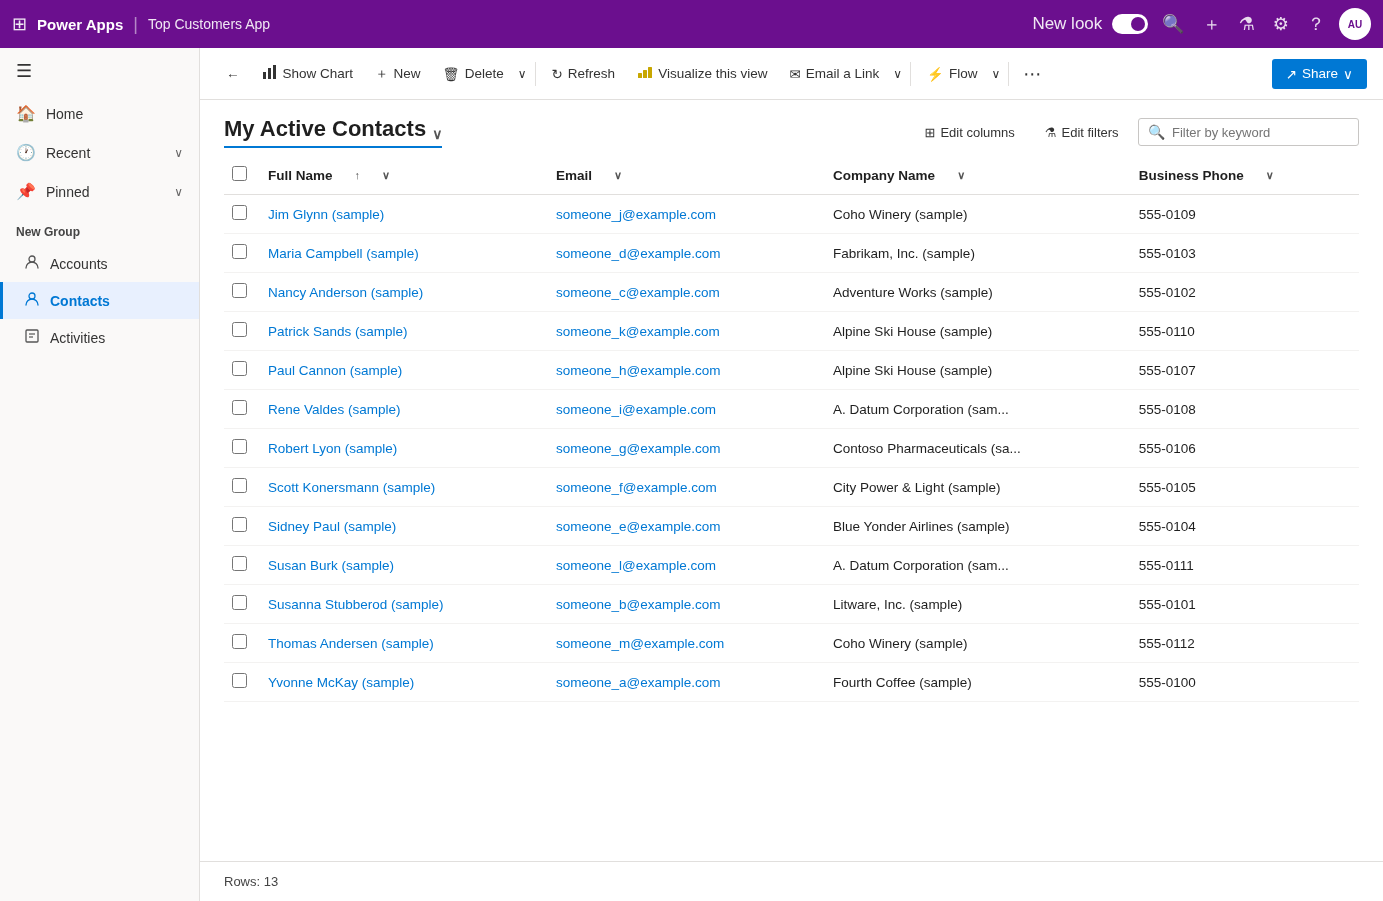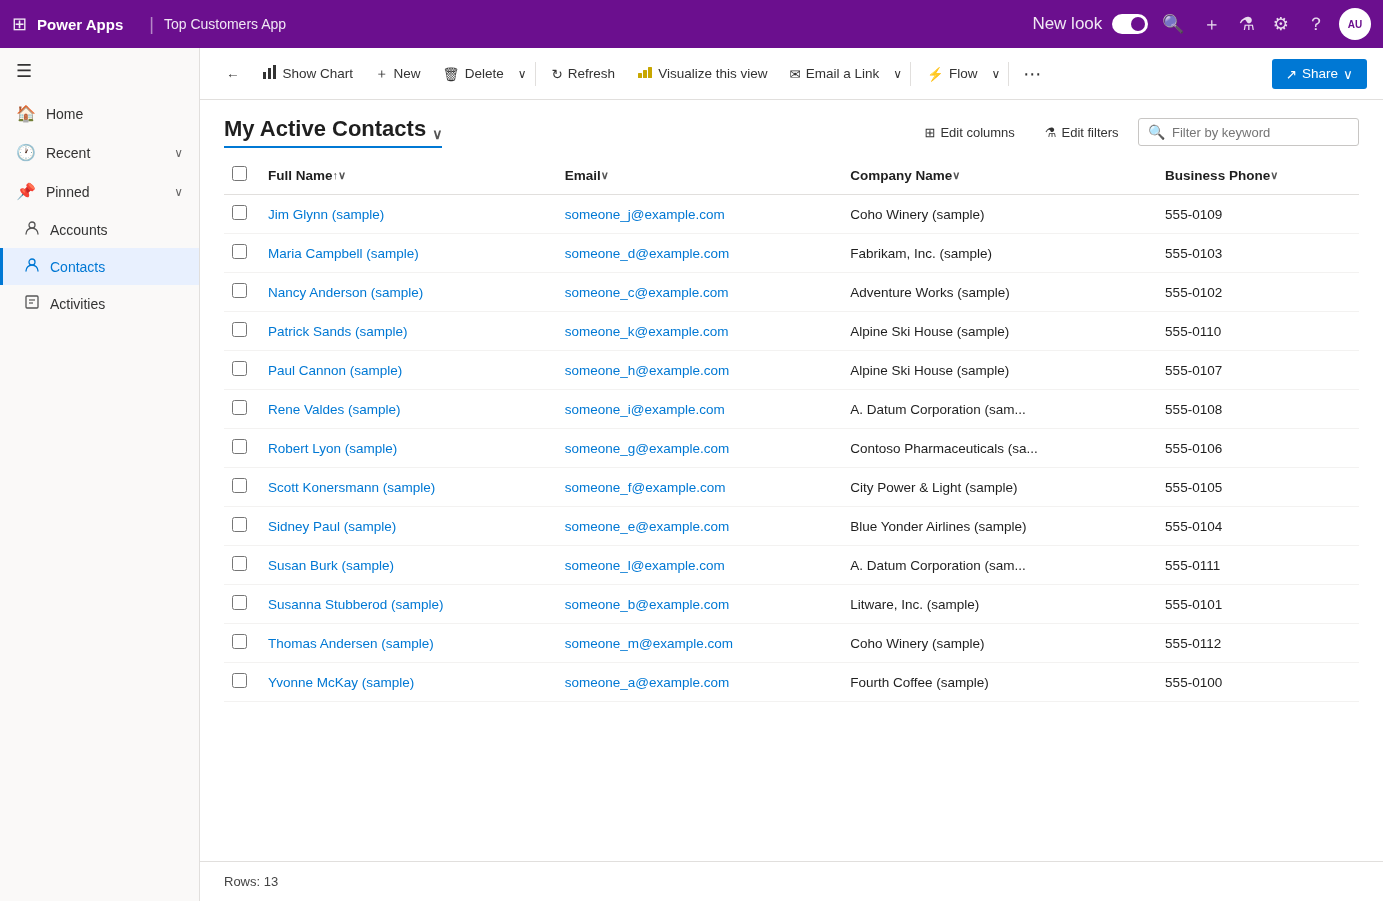--- a/index.html
+++ b/index.html
@@ -10,21 +10,21 @@
       background: #6b0f8e;
       color: white;
       height: 48px;
       display: flex;
       align-items: center;
       padding: 0 12px;
       gap: 10px;
       flex-shrink: 0;
     }
     .top-nav .app-grid-icon { font-size: 18px; cursor: pointer; opacity: 0.9; }
-    .top-nav .brand { font-weight: 600; font-size: 15px; margin-right: 16px; }
+    .top-nav .brand { font-weight: 600; font-size: 15px; margin-right: 0; }
     .top-nav .divider { color: rgba(255,255,255,0.5); font-size: 18px; }
     .top-nav .app-name { font-size: 14px; opacity: 0.9; }
     .top-nav .spacer { flex: 1; }
     .top-nav .new-look { font-size: 17px; opacity: 0.9; display: flex; align-items: center; gap: 8px; }
     .toggle {
       width: 36px; height: 20px; background: white; border-radius: 10px; position: relative; cursor: pointer;
     }
     .toggle::after {
       content: ''; position: absolute; right: 3px; top: 3px; width: 14px; height: 14px;
       background: #6b0f8e; border-radius: 50%;
@@ -68,21 +68,21 @@
 
     .sidebar-group-label {
       padding: 14px 16px 6px;
       font-size: 12px; font-weight: 700; color: #444; text-transform: none;
     }
     .sidebar-group-item {
       display: flex; align-items: center; gap: 10px;
       padding: 9px 16px 9px 24px; cursor: pointer; color: #333; font-size: 14px;
     }
     .sidebar-group-item .nav-icon-s { font-size: 15px; color: #555; }
-    .sidebar-group-item.active { border-left: 3px solid #0078d4; background: #e8f0fe; color: #0078d4; font-weight: 400; padding-left: 21px; }
+    .sidebar-group-item.active { border-left: 3px solid #0078d4; background: #e8f0fe; color: #0078d4; font-weight: 700; padding-left: 21px; }
 
     
     .main-content {
       flex: 1;
       background: white;
       display: flex;
       flex-direction: column;
       overflow: hidden;
     }
 
@@ -152,21 +152,21 @@
     thead th {
       text-align: left;
       padding: 10px 12px 10px 8px;
       font-weight: 600;
       color: #1f1f1f;
       font-size: 13.5px;
       border-bottom: 1px solid #e1dfdd;
       white-space: nowrap;
       cursor: pointer;
     }
-    thead th .th-content { display: flex; align-items: center; gap: 0; }
+    thead th .th-content { display: flex; align-items: center; gap: 22px; }
     thead th .sort-icon { font-size: 11px; color: #555; }
     tbody tr {
       border-bottom: 1px solid #f3f2f1;
     }
     tbody td {
       padding: 10px 12px 10px 8px;
       font-size: 13.5px;
       color: #1f1f1f;
     }
     tbody td.name-cell { color: #0078d4; cursor: pointer; }
@@ -218,20 +218,21 @@
       <span class="nav-icon-s">🕐</span>
       <span>Recent</span>
       <span class="chevron">∨</span>
     </div>
     <div class="sidebar-nav-item">
       <span class="nav-icon-s">📌</span>
       <span>Pinned</span>
       <span class="chevron">∨</span>
     </div>
 
+    <div class="sidebar-group-label">New Group</div>
 
     <div class="sidebar-group-item">
       <span class="nav-icon-s">
         <svg width="16" height="16" viewBox="0 0 16 16" fill="none">
             <circle cx="8" cy="5" r="3" stroke="#555" stroke-width="1.3"></circle>
             <path d="M2 14c0-3.314 2.686-6 6-6s6 2.686 6 6" stroke="#555" stroke-width="1.3" stroke-linecap="round"></path>
           </svg>
       </span>
       <span>Accounts</span>
     </div>

